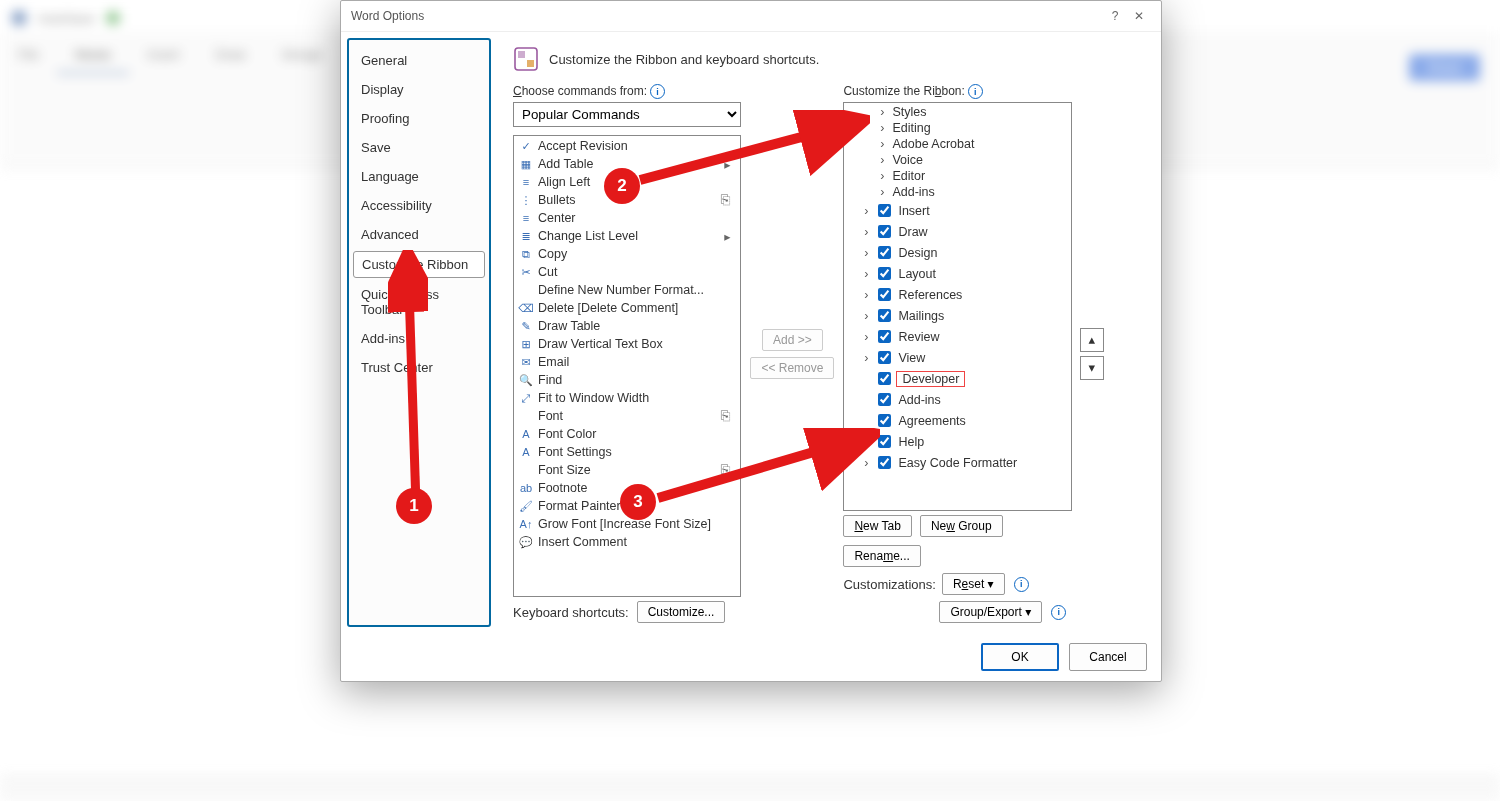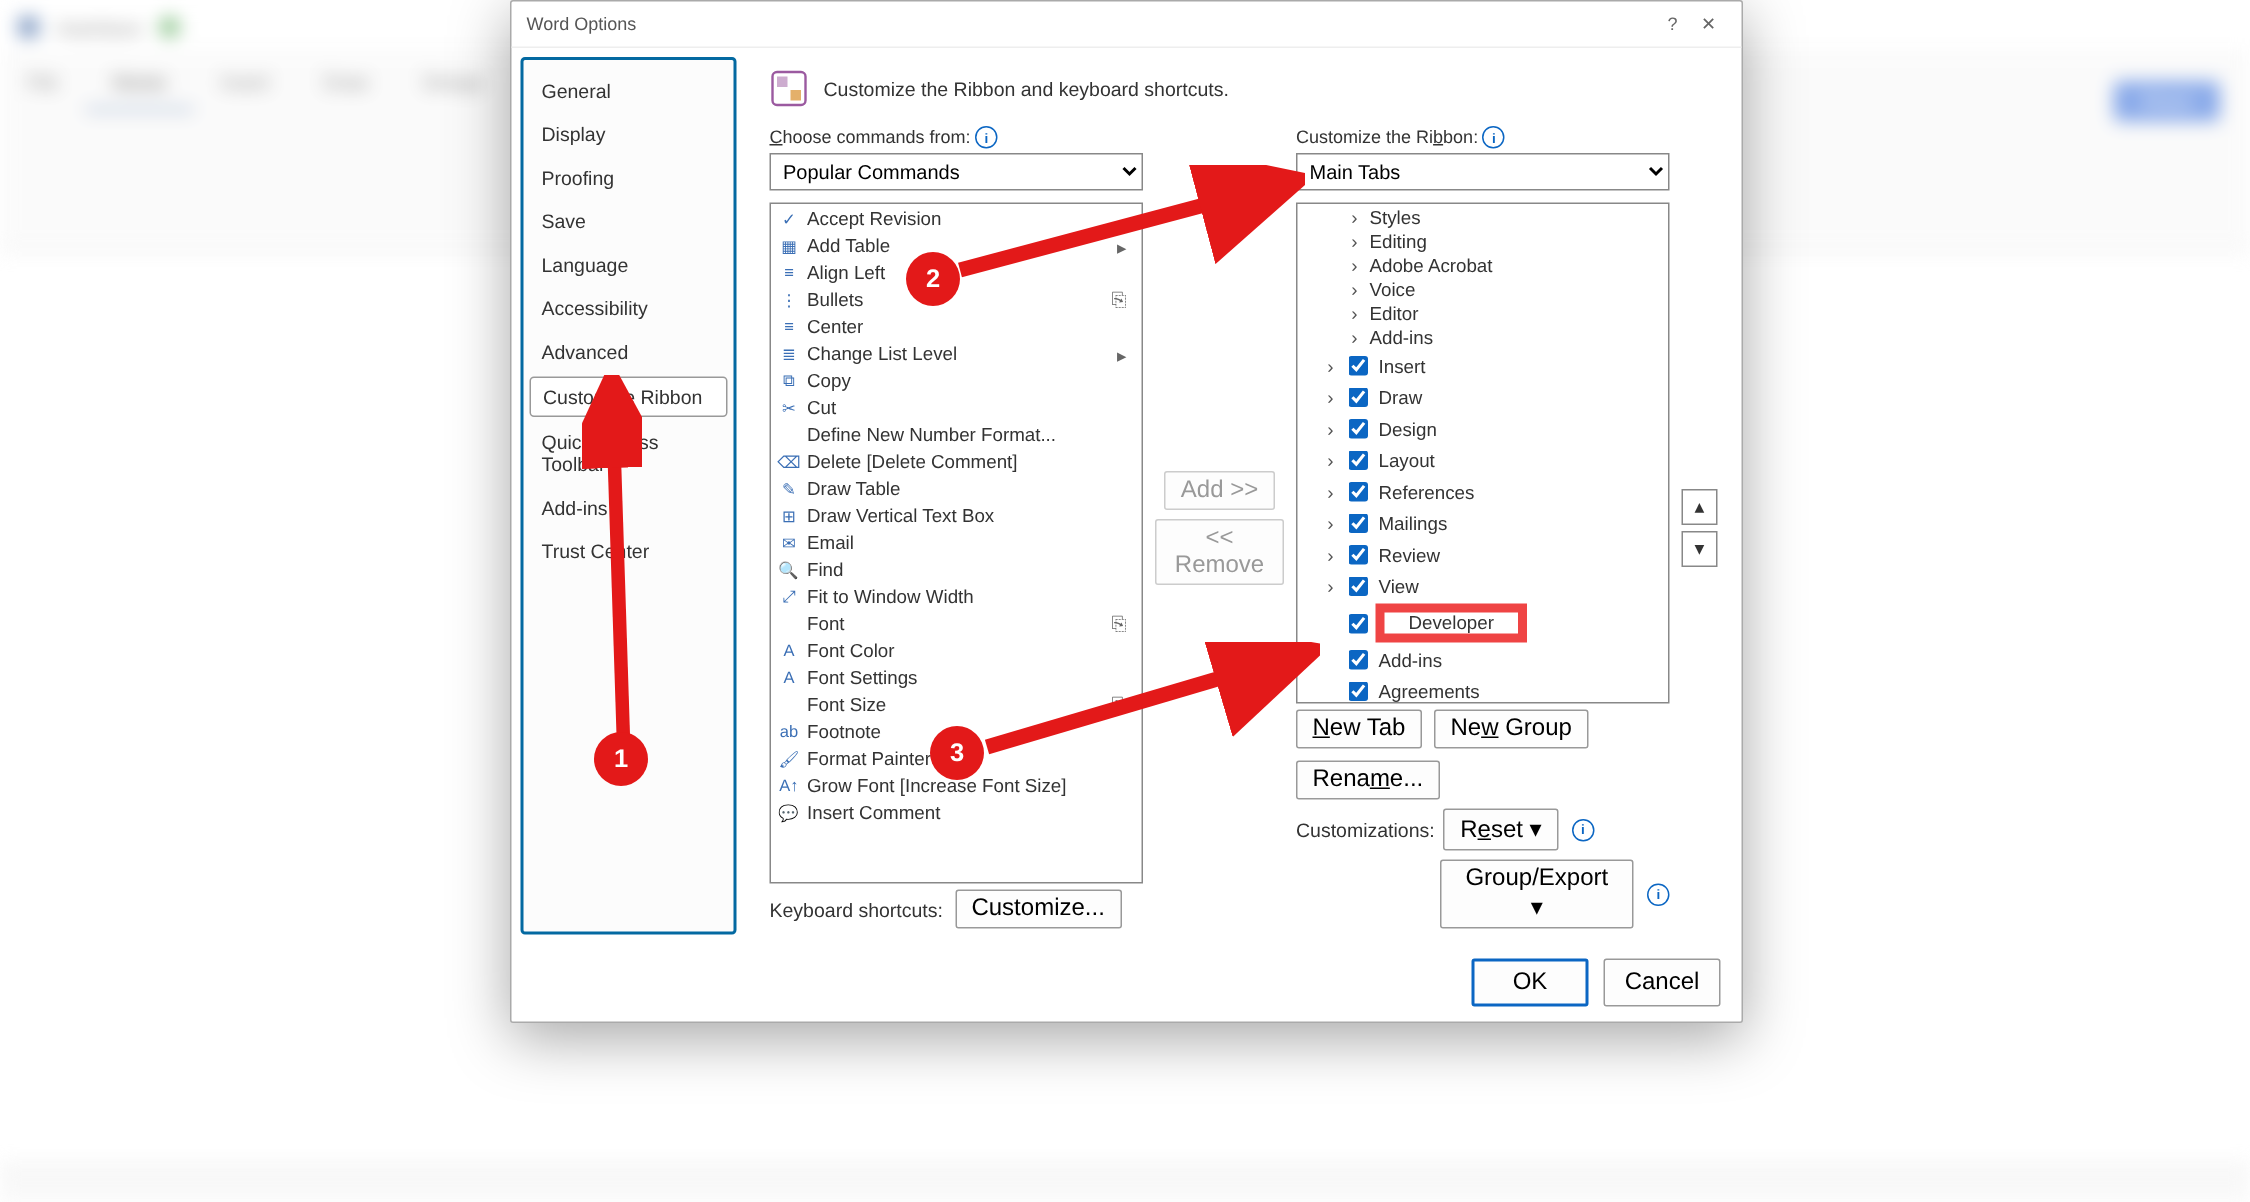--- a/index.html
+++ b/index.html
@@ -34,25 +34,25 @@
 .col label.sec u{text-decoration:underline}
 select.combo{width:100%;padding:3px 4px;border:1px solid #888;background:#fff;margin-bottom:8px}
 .listbox{flex:1;border:1px solid #888;overflow-y:scroll;background:#fff;font-size:12.5px;padding:1px 0}
 .li{display:flex;align-items:center;padding:1px 4px;gap:4px;white-space:nowrap}
 .li .ico{width:16px;height:16px;display:inline-flex;align-items:center;justify-content:center;flex:0 0 16px}
 .li .arr{margin-left:auto;color:#666;padding-right:6px}
 .tree .ti{display:flex;align-items:center;padding:1px 2px;gap:2px;white-space:nowrap}
 .tree .tw{width:12px;text-align:center;color:#555;cursor:pointer}
 .tree .cb{width:13px;height:13px;accent-color:#0b66c3}
 .tree .lbl{padding:0 2px}
-.tree .ti.sel .lbl{border:6px solid #ef4444;padding:0 16px}
+.tree .ti.sel .lbl{border:1px solid #ef4444;padding:0 5px}
 .tree .ind1{padding-left:16px}
 .tree .ind2{padding-left:32px}
 .mid{width:86px;display:flex;flex-direction:column;justify-content:center;align-items:center;gap:6px}
-.btn{border:1px solid #999;background:#fdfdfd;padding:3px 10px;border-radius:2px;cursor:pointer;font-size:16px}
+.btn{border:1px solid #999;background:#fdfdfd;padding:3px 10px;border-radius:2px;cursor:pointer;font-size:12px}
 .btn:disabled,.btn.disabled{color:#999;border-color:#ccc;cursor:default}
 .sidebtns{width:26px;display:flex;flex-direction:column;justify-content:center;gap:4px}
 .sidebtns .sq{width:22px;height:22px;border:1px solid #888;display:flex;align-items:center;justify-content:center;background:#fff;cursor:pointer}
 .below{margin-top:4px;display:flex;gap:8px;align-items:center;flex-wrap:wrap}
 .rrow{display:flex;align-items:center;gap:6px;margin-top:6px}
 .footer{display:flex;justify-content:flex-end;gap:10px;padding:10px 14px;border-top:0}
 .footer .btn{min-width:78px;text-align:center;padding:5px 0}
 .footer .ok{border:2px solid #0b66c3}
 
 
@@ -213,21 +213,20 @@
             <span>Keyboard shortcuts:</span>
             <button class="btn">Customize...</button>
           </div>
         </div>
         <div class="mid">
           <button class="btn disabled">Add &gt;&gt;</button>
           <button class="btn disabled">&lt;&lt; Remove</button>
         </div>
         <div class="col right">
           <label class="sec"><span>Customize the Ri<u>b</u>bon:</span><span class="info">i</span></label>
-          <select class="combo"><option>Main Tabs</option></select>
           <div class="listbox tree" id="tabs">
                 <div class="ti ind2">
                   <span class="tw">›</span>
                   <span class="lbl">Styles</span>
                 </div>
                 <div class="ti ind2">
                   <span class="tw">›</span>
                   <span class="lbl">Editing</span>
                 </div>
                 <div class="ti ind2">

